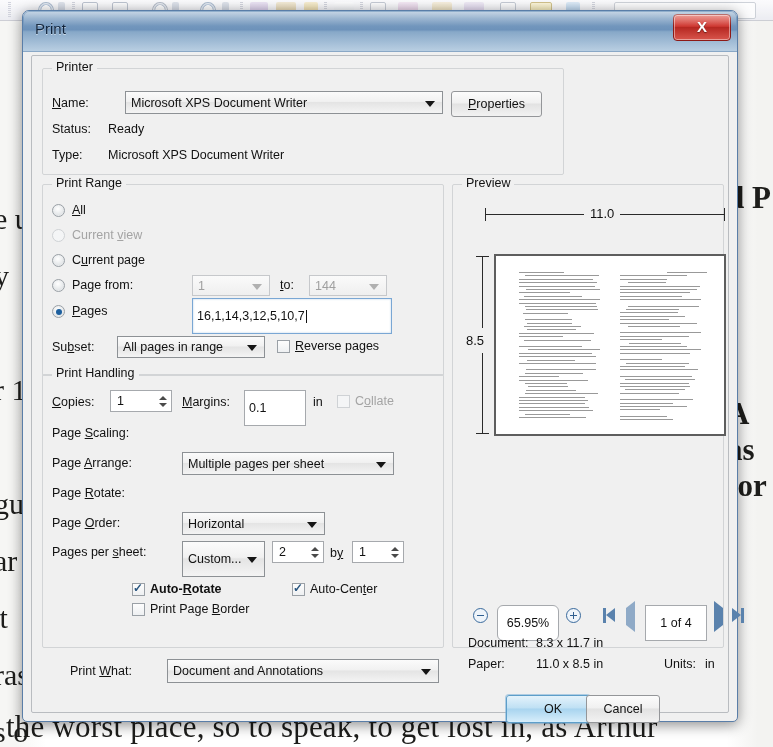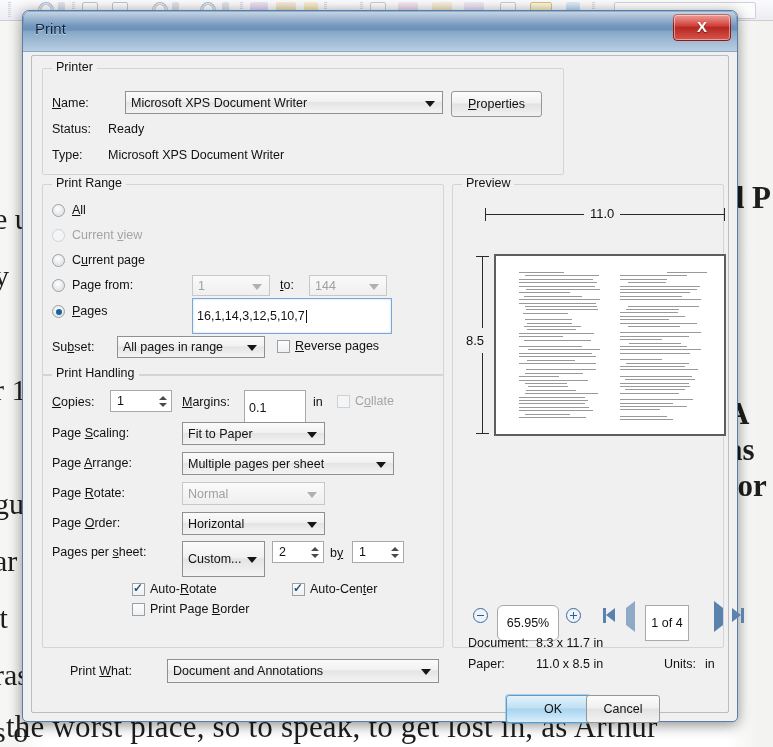--- a/index.html
+++ b/index.html
@@ -395,36 +395,28 @@
     </div>
     <span class="lbl" style="left:150px; top:339px;"><u>M</u>argins:</span>
     <div class="tbox" style="left:212px; top:334px; width:62px; height:22px;">
       <span>0.1</span>
     </div>
     <span class="lbl" style="left:281px; top:339px;">in</span>
     <span class="chk disabled" style="left:305px; top:339px;"></span>
     <span class="lbl dim" style="left:323px; top:338px;">C<u>o</u>llate</span>
 
     <span class="lbl" style="left:20px; top:370px;">Page <u>S</u>caling:</span>
-    <div class="combo" style="left:150px; top:366px; width:143px; height:23px;">
-      <span>Fit to Paper</span>
-      <span class="arrow"></span>
-    </div>
 
     <span class="lbl" style="left:20px; top:400px;">Page <u>A</u>rrange:</span>
     <div class="combo" style="left:150px; top:396px; width:212px; height:23px;">
       <span>Multiple pages per sheet</span>
       <span class="arrow"></span>
     </div>
 
     <span class="lbl" style="left:20px; top:430px;">Page <u>R</u>otate:</span>
-    <div class="combo dim" style="left:150px; top:426px; width:143px; height:23px;">
-      <span>Normal</span>
-      <span class="arrow"></span>
-    </div>
 
     <span class="lbl" style="left:20px; top:460px;">Page <u>O</u>rder:</span>
     <div class="combo" style="left:150px; top:456px; width:143px; height:23px;">
       <span>Horizontal</span>
       <span class="arrow"></span>
     </div>
 
     <span class="lbl" style="left:20px; top:489px;">Pages per <u>s</u>heet:</span>
     <div class="combo" style="left:150px; top:485px; width:83px; height:36px;">
       <span>Custom...</span>
@@ -440,21 +432,21 @@
     <span class="lbl" style="left:298px; top:490px;">b<u>y</u></span>
     <div class="spin" style="left:320px; top:485px; width:52px; height:22px;">
       <span>1</span>
       <span class="btns">
         <span class="up"></span>
         <span class="down"></span>
       </span>
     </div>
 
     <span class="chk checked" style="left:100px; top:527px;"></span>
-    <span class="lbl" style="left:118px; top:526px;">Auto-<u>R</u>otate</span>
+    <span class="lbl" style="left:118px; top:526px;font-weight:bold;">Auto-<u>R</u>otate</span>
     <span class="chk checked" style="left:260px; top:527px;"></span>
     <span class="lbl" style="left:278px; top:526px;">Auto-Cen<u>t</u>er</span>
     <span class="chk" style="left:100px; top:547px;"></span>
     <span class="lbl" style="left:118px; top:546px;">Print Page <u>B</u>order</span>
 
     <span class="lbl" style="left:38px; top:608px;">Print <u>W</u>hat:</span>
     <div class="combo" style="left:135px; top:603px; width:272px; height:24px;">
       <span>Document and Annotations</span>
       <span class="arrow"></span>
     </div>
@@ -566,21 +558,21 @@
     </div>
     <span class="circ plus" style="left:534px; top:552px;"></span>
 
     <div class="navbtn" style="left:571px; top:552px; display:flex;">
       <span class="bar-v"></span>
       <span class="tri-l"></span>
     </div>
     <div class="navbtn" style="left:594px; top:552px;">
       <span class="tri-l" style="border-right-color:#8faac7"></span>
     </div>
-    <div class="tbox" style="left:613px; top:549px; width:44px; height:21px; justify-content:center;">
+    <div class="tbox" style="left:613px; top:549px; width:62px; height:21px; justify-content:center;">
       <span>1 of 4</span>
     </div>
     <div class="navbtn" style="left:682px; top:552px;">
       <span class="tri-r"></span>
     </div>
     <div class="navbtn" style="left:700px; top:552px; display:flex;">
       <span class="tri-r"></span>
       <span class="bar-v"></span>
     </div>
 

